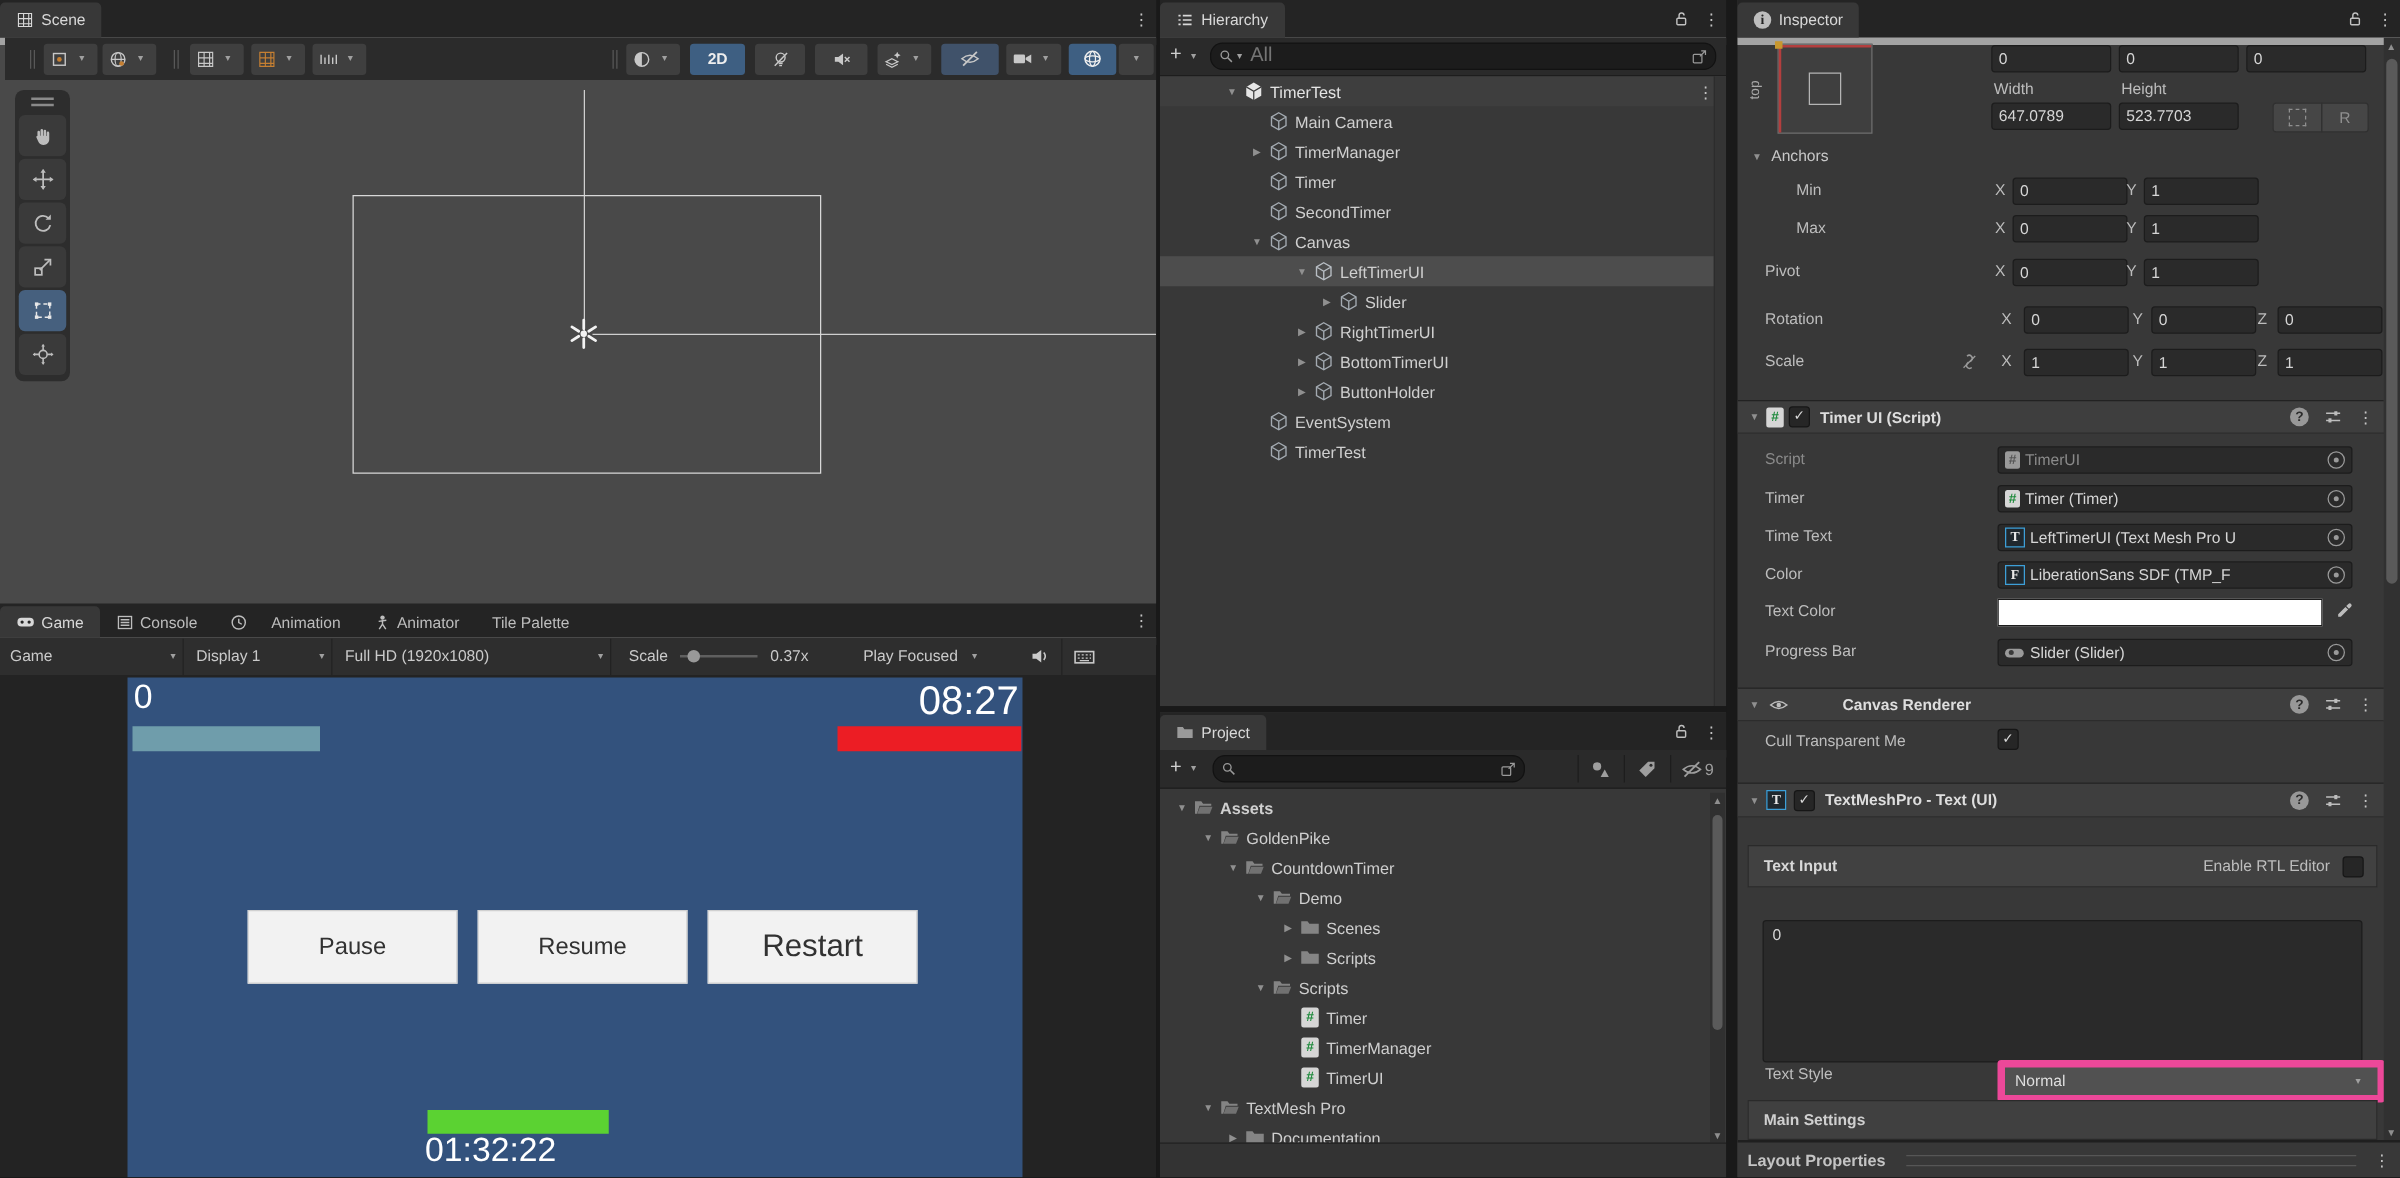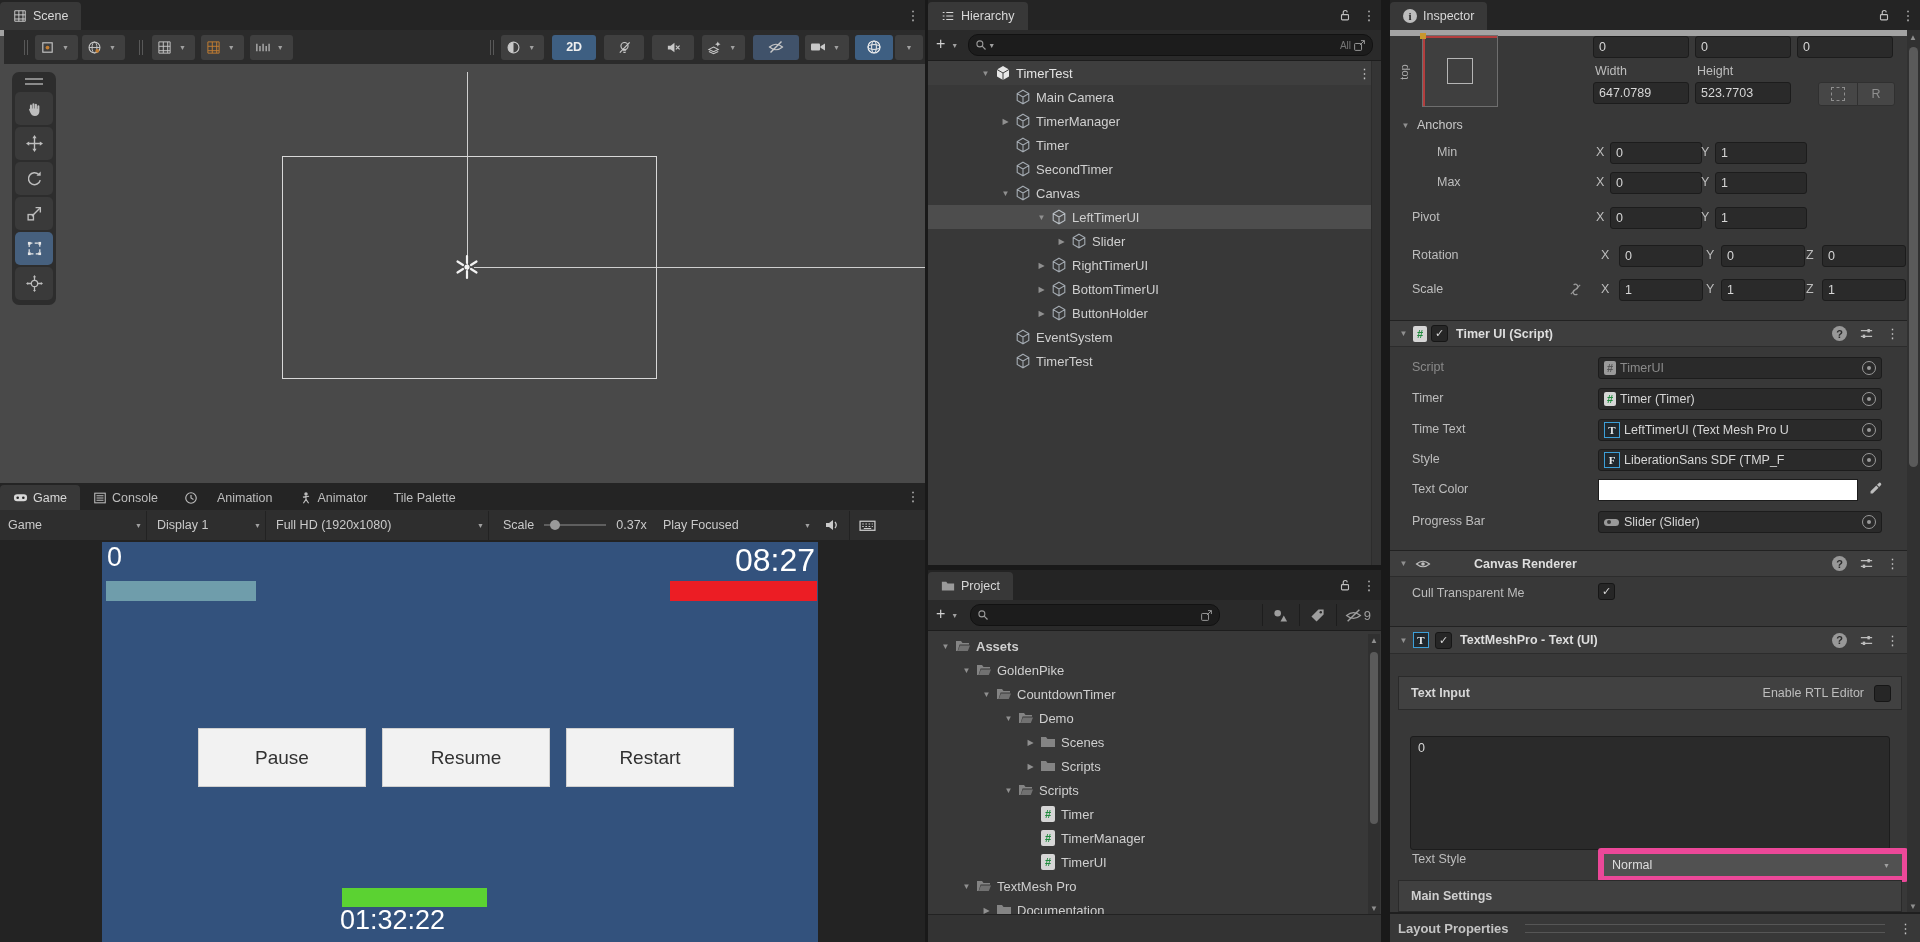--- a/index.html
+++ b/index.html
@@ -13,21 +13,21 @@
   .tab.active{background:#383838;}
   .tab.idle{background:transparent;color:#bdbdbd;}
   .tab-fill{flex:1;}
   .tabbtn{display:flex;align-items:center;justify-content:center;width:24px;color:#c0c0c0;}
   .kebab{font-size:13px;color:#c4c4c4;line-height:1;}
   
   .toolrow{position:absolute;left:0;right:0;top:30px;height:30px;background:#2a2a2a;border-bottom:1px solid #1d1d1d;display:flex;align-items:center;}
   .plusbtn{color:#d0d0d0;font-size:16px;padding:0 2px 2px 8px;}
   .ddarrow{font-size:7px;color:#a0a0a0;padding:0 4px;}
   .searchbox{height:20px;background:#1c1c1c;border:1px solid #121212;border-radius:10px;display:flex;align-items:center;padding:0 6px;color:#9a9a9a;}
-  .searchbox input{background:transparent;border:none;outline:none;color:#eab308;font-family:"Liberation Sans",sans-serif;font-size:10px;flex:1;min-width:0;text-align:right;}
+  .searchbox input{background:transparent;border:none;outline:none;color:#eab308;font-family:"Liberation Sans",sans-serif;font-size:16px;flex:1;min-width:0;}
   svg.ic{display:block;}
   
   .trow{height:24px;display:flex;align-items:center;font-size:13px;color:#cfcfcf;white-space:nowrap;}
   .trow.sel{background:#4d4d4d;}
   .trow.scene-hdr{background:#3e3e3e;color:#e4e4e4;position:relative;}
   .tarrow{width:15px;flex:none;text-align:center;font-size:8px;color:#909090;}
   .tico{width:16px;height:16px;margin:0 5px 0 2px;flex:none;}
   .cs-ico{width:14px;height:16px;margin:0 6px 0 3px;background:#d6d6d6;border-radius:2px;color:#1f8b3d;font-weight:bold;font-size:11px;display:flex;align-items:center;justify-content:center;flex:none;}
   
   .ilabel{position:absolute;color:#bdbdbd;}
@@ -419,21 +419,21 @@
       </div>
       <div class="gsep"></div>
       <div class="gdd" style="padding-left:14px;gap:10px;">
         <span>Scale</span>
         <span style="position:relative;display:inline-block;width:62px;height:12px;">
           <span style="position:absolute;left:0;right:0;top:5px;height:2px;background:#5f5f5f;"></span>
           <span style="position:absolute;left:6px;top:1px;width:10px;height:10px;border-radius:50%;background:#999;"></span>
         </span>
         <span>0.37x</span>
       </div>
-      <div class="gdd" style="width:152px;margin-left:16px;justify-content:space-between;">
+      <div class="gdd" style="width:152px;margin-left:16px;justify-content:center;">
         <span>Play Focused</span>
           <span class="ddarrow">▼</span>
       </div>
       <div style="width:34px;display:flex;justify-content:center;color:#cacaca;">
         <svg class="ic" width="16" height="16" viewBox="0 0 16 16">
             <use href="#i-speaker"></use>
           </svg>
       </div>
       <div class="gsep"></div>
       <div style="width:36px;display:flex;justify-content:center;color:#cacaca;">
@@ -444,21 +444,21 @@
     </div>
 
     <div class="abs" style="left:0;right:0;top:57px;bottom:0;background:#232323;overflow:hidden;">
       <div class="abs" style="left:102px;top:2px;width:716px;height:400px;background:#33527d;color:#fff;font-family:'Liberation Sans',sans-serif;">
         <div class="abs" style="left:5px;top:0px;font-size:27px;">0</div>
         <div class="abs" style="right:3px;top:0px;font-size:32px;">08:27</div>
         <div class="abs" style="left:4px;top:39px;width:150px;height:20px;background:#6f9dab;"></div>
         <div class="abs" style="left:568px;top:39px;width:147px;height:20px;background:#ec1d24;"></div>
         <div class="abs" style="left:280px;top:186px;width:168px;height:59px;background:#f2f2f2;color:#323232;font-size:19px;display:flex;align-items:center;justify-content:center;box-shadow:0 0 0 1px #d0d0d0 inset;">Resume</div>
         <div class="abs" style="left:96px;top:186px;width:168px;height:59px;background:#f2f2f2;color:#323232;font-size:19px;display:flex;align-items:center;justify-content:center;box-shadow:0 0 0 1px #d0d0d0 inset;">Pause</div>
-        <div class="abs" style="left:464px;top:186px;width:168px;height:59px;background:#f2f2f2;color:#323232;font-size:19px;display:flex;align-items:center;justify-content:center;box-shadow:0 0 0 1px #d0d0d0 inset;">Restart</div>
+        <div class="abs" style="left:464px;top:186px;width:168px;height:59px;background:#f2f2f2;color:#323232;font-size:25px;display:flex;align-items:center;justify-content:center;box-shadow:0 0 0 1px #d0d0d0 inset;">Restart</div>
         <div class="abs" style="left:240px;top:346px;width:145px;height:19px;background:#5bd232;"></div>
         <div class="abs" style="left:238px;top:363px;font-size:27px;">01:32:22</div>
       </div>
     </div>
   </div>
 
   <div class="panel" style="left:928px;top:0;width:453px;height:565px;">
     <div class="tabbar">
       <div class="tab active">
         <svg class="ic" width="14" height="14" viewBox="0 0 16 16">
@@ -875,21 +875,21 @@
           </span>
       </div>
       <div class="ilabel" style="left:22px;top:392px;">Time Text</div>
       <div class="ifield" style="left:208px;top:389px;width:272px;gap:4px;">
         <span class="tmp-ico">T</span>
         <span style="flex:1;overflow:hidden;">LeftTimerUI (Text Mesh Pro U</span>
         <span class="objpick">
             <i></i>
           </span>
       </div>
-      <div class="ilabel" style="left:22px;top:422px;">Style</div>
+      <div class="ilabel" style="left:22px;top:422px;">Color</div>
       <div class="ifield" style="left:208px;top:419px;width:272px;gap:4px;">
         <span class="tmp-ico">F</span>
         <span style="flex:1;overflow:hidden;">LiberationSans SDF (TMP_F</span>
         <span class="objpick">
             <i></i>
           </span>
       </div>
       <div class="ilabel" style="left:22px;top:452px;">Text Color</div>
       <div class="abs" style="left:208px;top:449px;width:258px;height:20px;background:#ffffff;border:1px solid #1c1c1c;"></div>
       <svg class="ic abs" width="15" height="15" viewBox="0 0 16 16" style="left:478px;top:451px;color:#bdbdbd;">

